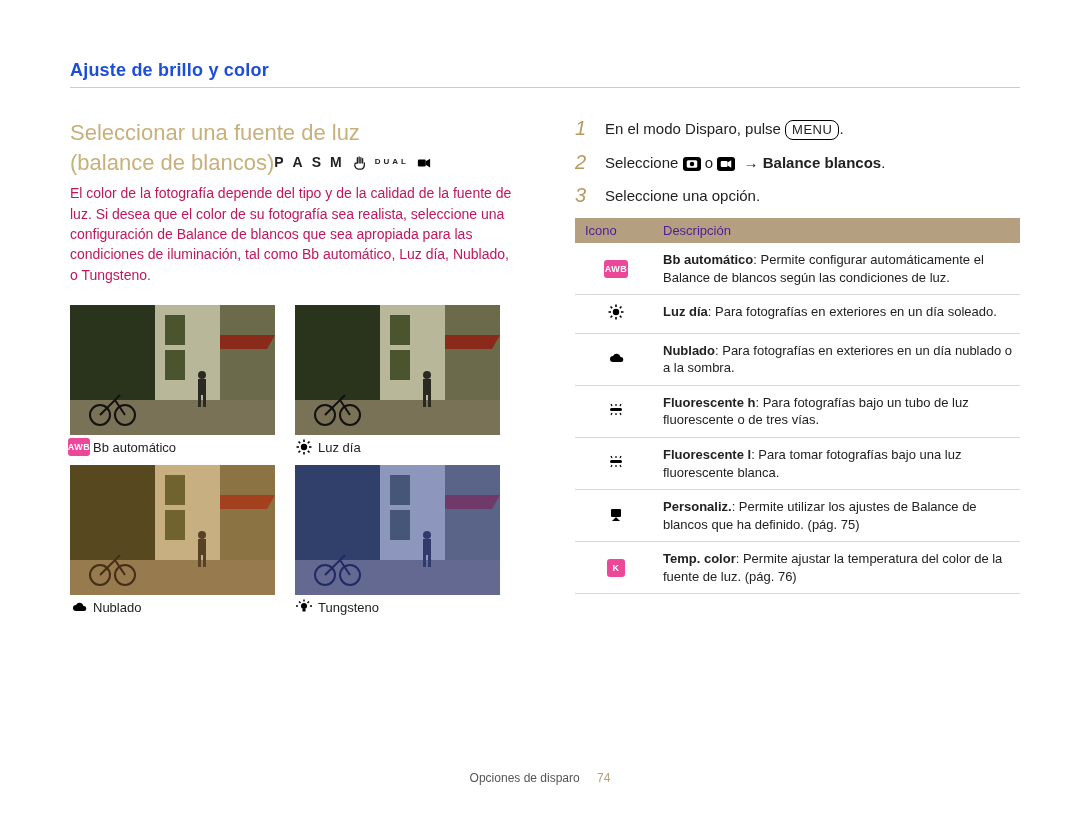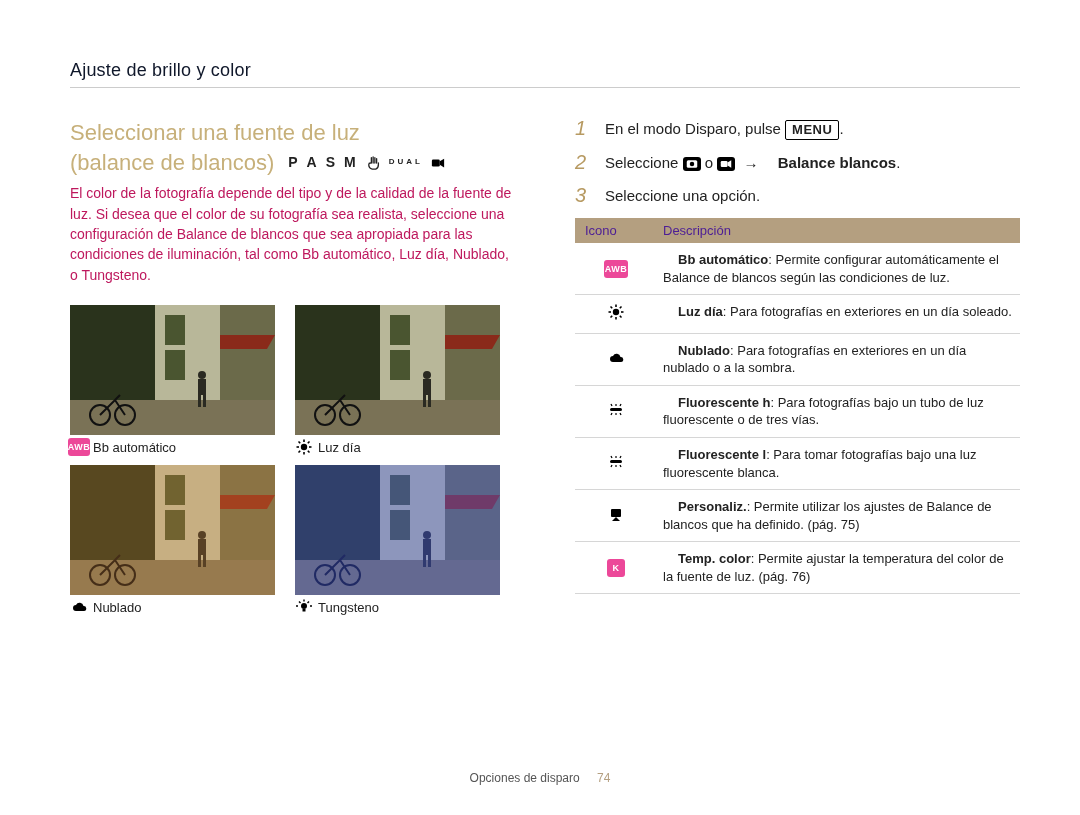--- a/index.html
+++ b/index.html
@@ -10,43 +10,43 @@
     position:relative;
   }
   .page{
     padding:60px 60px 0 70px;
     box-sizing:border-box;
     height:100%;
     position:relative;
   }
   .section-header{
     font-size:18px;
-    font-weight:400;
-    color:#0f172a;
+    font-weight:700;
+    color:#1d4ed8;
     letter-spacing:0.2px;
     margin-bottom:6px;
   }
   .rule{
     border:none;
     border-top:1px solid #ccc;
     margin:4px 0 30px 0;
   }
   .columns{
     display:flex;
     gap:60px;
     justify-content:space-between;
   }
   .col{flex:1;min-width:0;}
   .title{
     font-size:22px;
     font-weight:400;
     color:#c7b07a;
     line-height:1.35;
   }
-  .title-line2{display:flex;align-items:center;gap:14px;}
+  .title-line2{display:flex;align-items:center;gap:0;}
   .mode-icons{font-size:14px;letter-spacing:3px;color:#222;display:flex;align-items:center;gap:6px;}
   .mode-icons svg{width:18px;height:14px;}
   .body-text{
     font-size:14px;line-height:1.45;font-weight:300;color:#be185d;margin-top:6px;
   }
   .thumb-grid{
     margin-top:20px;
     display:grid;
     grid-template-columns:repeat(2,205px);
     gap:10px 20px;
@@ -75,36 +75,36 @@
     font-size:20px;
     font-weight:300;
     color:#b79a62;
     line-height:1;
     min-width:16px;
   }
   .ol .step{font-size:15px;font-weight:300;line-height:1.4;}
   .pill{
     display:inline-block;
     border:1.5px solid #000;
-    border-radius:2px;
+    border-radius:8px;
     padding:0 6px;
-    font-weight:700;
+    font-weight:400;
     font-size:13px;
     letter-spacing:0.5px;
     vertical-align:baseline;
   }
   .mini-icon{
     display:inline-flex;
     width:18px;height:14px;
     border-radius:3px;
     align-items:center;justify-content:center;
     vertical-align:middle;
   }
   .mini-icon.dark{background:#000;color:#fff;}
-  .bold{font-weight:700;margin-left:15px;}
+  .bold{font-weight:700;}
   table.icons{
     width:100%;
     border-collapse:collapse;
     font-size:13px;
     margin-top:4px;
   }
   table.icons thead th{
     background:#b49f80;
     color:#4c1d95;
     font-weight:400;

